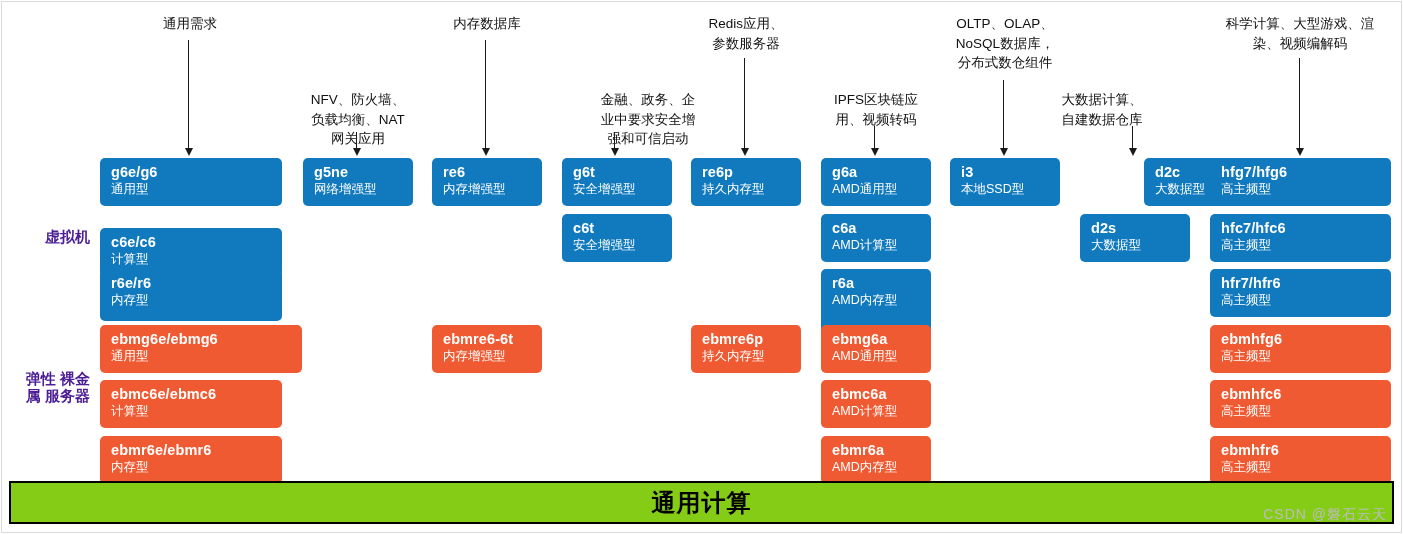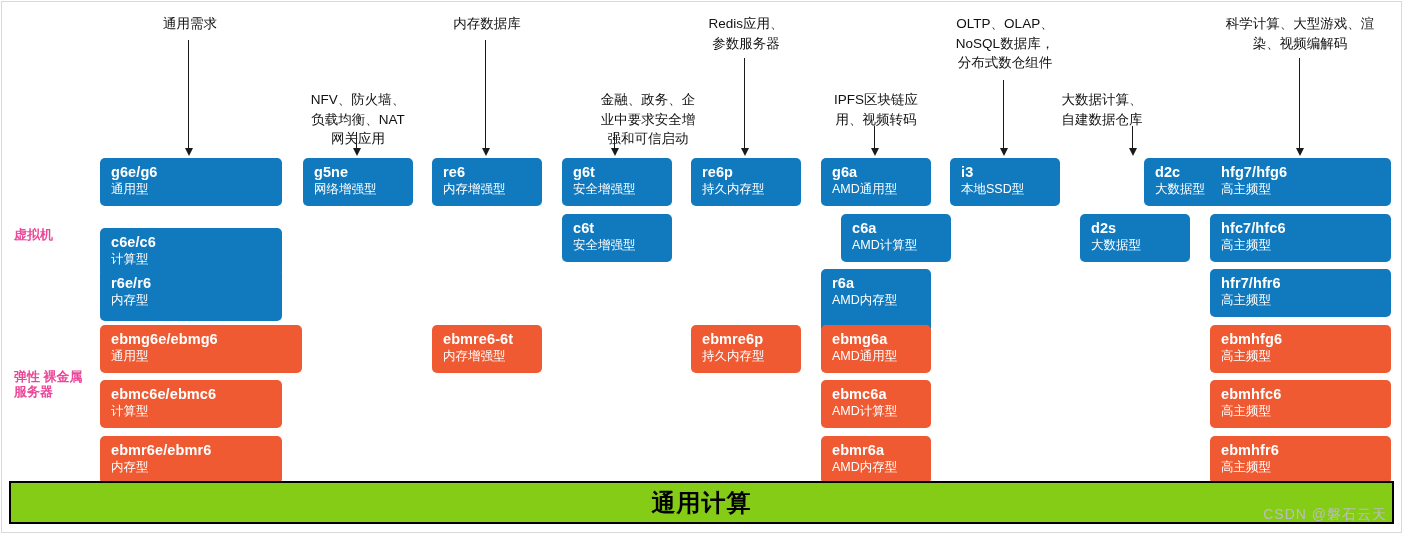--- a/index.html
+++ b/index.html
@@ -21,24 +21,24 @@
     position: absolute;
     left: 1px; top: 1px;
     width: 1401px; height: 532px;
     border: 1px solid #d9d9d9;
   }
 
   
   .row-label {
     position: absolute;
     font-weight: bold;
-    color: #ec4899;
-    text-align: left;
+    color: #4c1d95;
+    text-align: right;
     line-height: 1.15;
-    font-size: 13px;
+    font-size: 15px;
   }
 
   
   .box {
     position: absolute;
     border-radius: 5px;
     color: #ffffff;
     padding: 5px 9px 4px 11px;
     overflow: hidden;
   }
@@ -241,21 +241,21 @@
         <span class="kind">持久内存型</span>
       </div>
       <div class="box orange" style="left: 691px; top: 325px; width: 110px; height: 48px;">
         <span class="code">ebmre6p</span>
         <span class="kind">持久内存型</span>
       </div>
       <div class="box blue" style="left: 821px; top: 158px; width: 110px; height: 48px;">
         <span class="code">g6a</span>
         <span class="kind">AMD通用型</span>
       </div>
-      <div class="box blue" style="left: 821px; top: 214px; width: 110px; height: 48px; margin-left: 20px;">
+      <div class="box blue" style="left: 821px; top: 214px; width: 110px; height: 48px;">
         <span class="code">c6a</span>
         <span class="kind">AMD计算型</span>
       </div>
       <div class="box blue" style="left: 821px; top: 269px; width: 110px; height: 64px;">
         <span class="code">r6a</span>
         <span class="kind">AMD内存型</span>
       </div>
       <div class="box orange" style="left: 821px; top: 325px; width: 110px; height: 48px;">
         <span class="code">ebmg6a</span>
         <span class="kind">AMD通用型</span>

